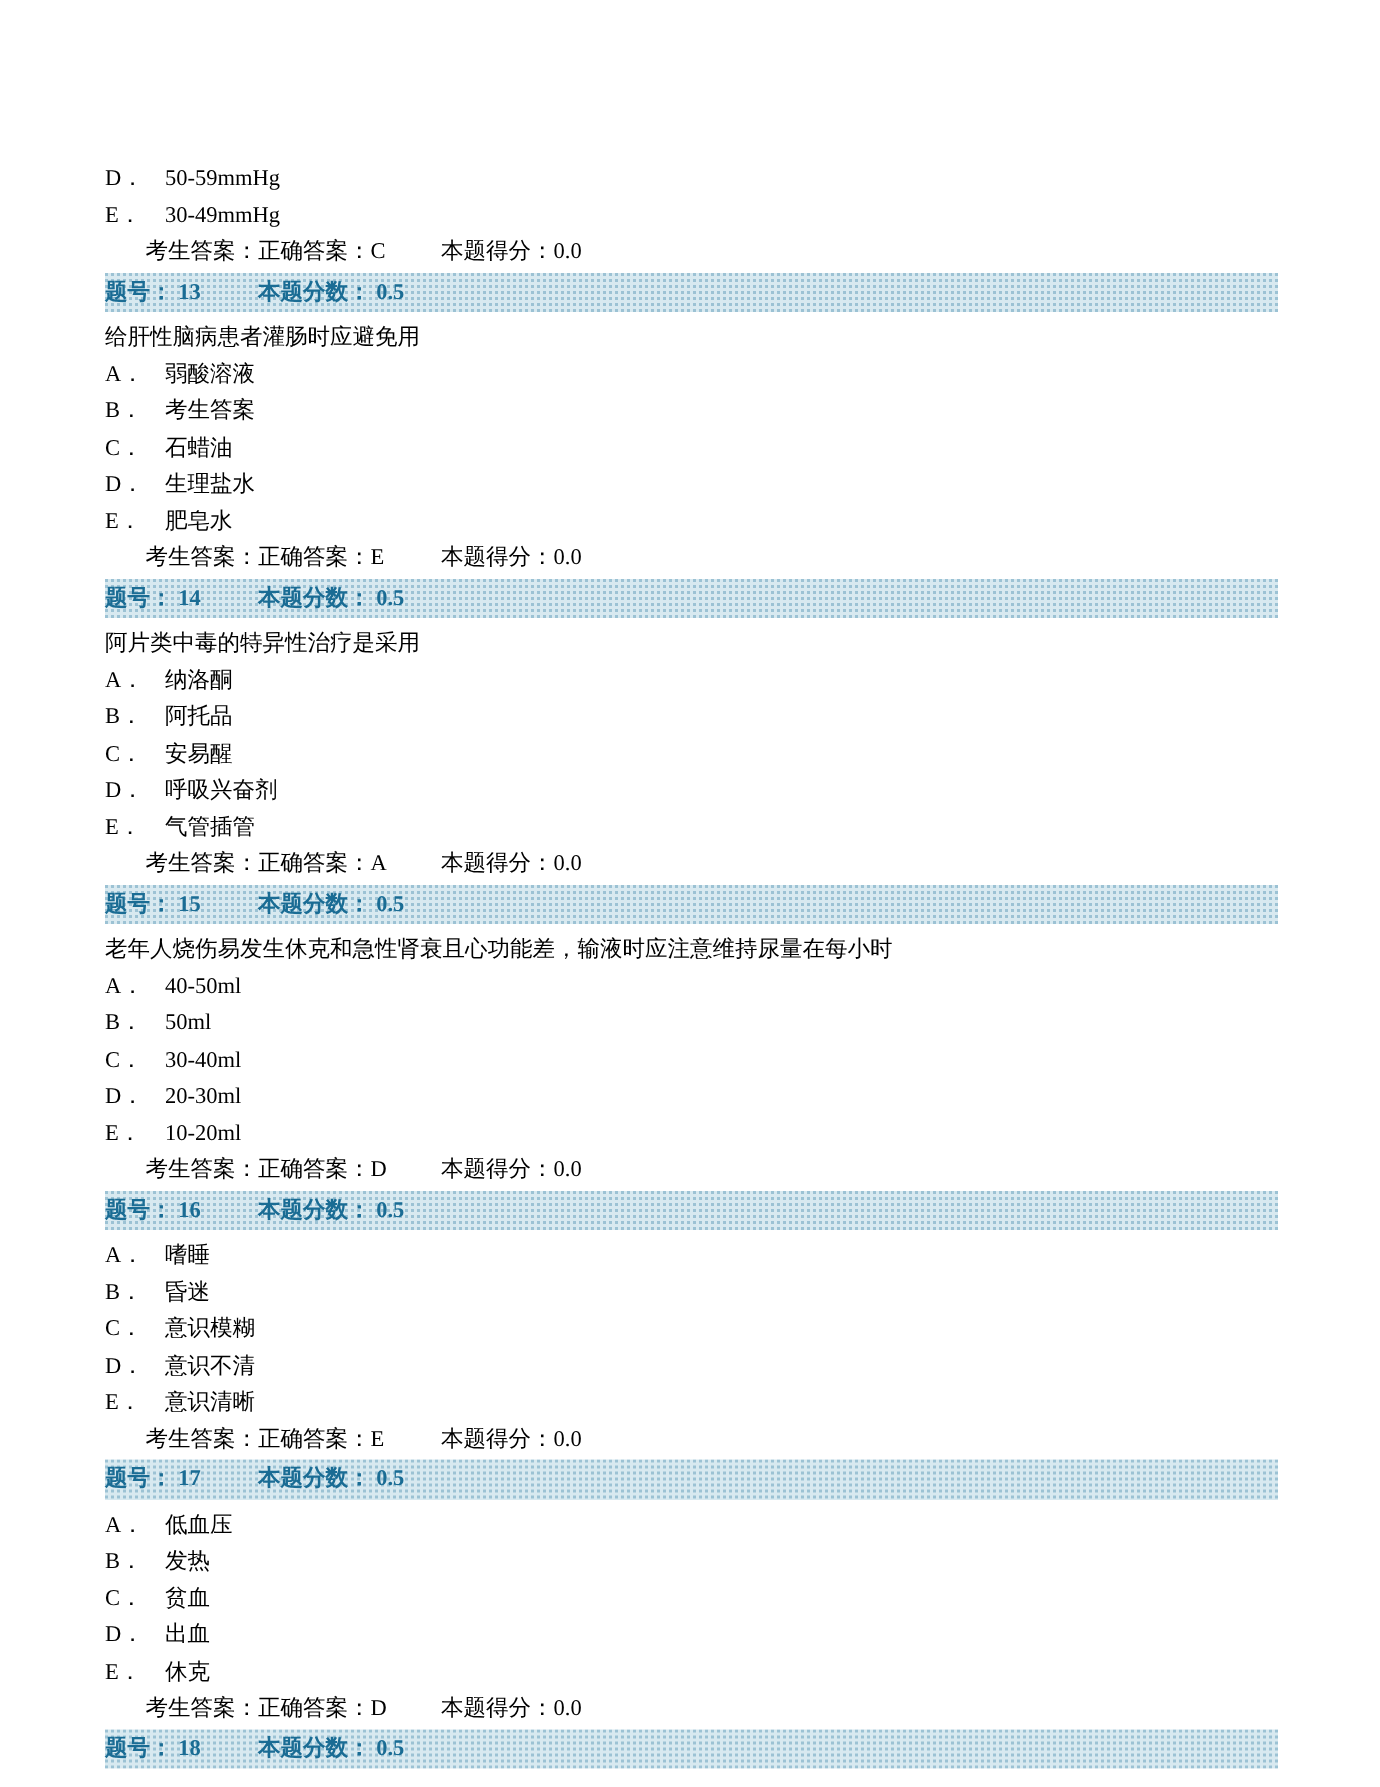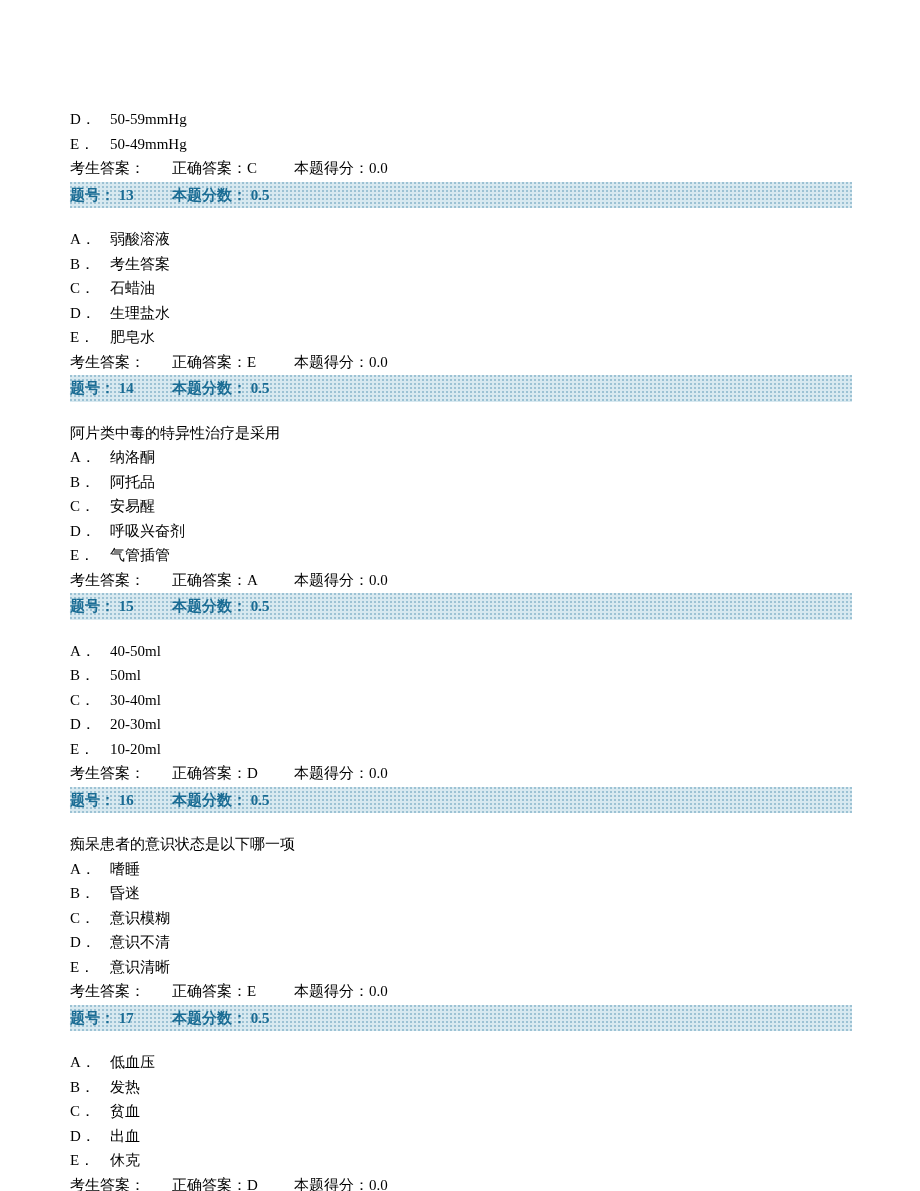--- a/index.html
+++ b/index.html
@@ -20,68 +20,69 @@
       width: 40px;
     }
     .option-line span:last-child {
       flex: 1;
     }
     .answer-row {
       display: flex;
       margin-top: 2px;
       margin-bottom: 2px;
     }
-    .al { width: 102px; }
+    .al { width: 102px; text-align: right; }
     .ac { width: 122px; font-family: Liberation Serif, serif; }
     .as {}
     .header-row {
       background-image:
         radial-gradient(circle at 1px 1px, #9cc2d4 1px, transparent 1px),
         linear-gradient(to bottom, #d8e9f0, #d8e9f0);
       background-size: 4px 4px, 100% 100%;
       display: flex;
       color: #1a6c94;
       font-weight: bold;
       padding: 2px 0 2px 0;
       margin-top: 2px;
-      margin-bottom: 20px;
+      margin-bottom: 6px;
       align-items: flex-end;
     }
     .h1 { width: 102px; padding-left: 0; }
     .h2 { width: 98px; }
     .stem { margin-top: 2px; margin-bottom: 2px; }
     .q-block { margin-bottom: 2px; }
   </style>
 </head>
 <body>
 
 <div class="q-block">
   <div id="trailing-options">
       <div class="option-line">
         <span class="opt-letter">D．</span>
         <span>50-59mmHg</span>
       </div>
       <div class="option-line">
         <span class="opt-letter">E．</span>
-        <span>50-49mmHg</span>
+        <span>30-49mmHg</span>
       </div>
     </div>
   <div class="answer-row">
     <span class="al">考生答案：</span>
     <span class="ac">正确答案：C</span>
     <span class="as">本题得分：0.0</span>
   </div>
 </div>
 
 <div id="questions">
     <div class="q-block">
       <div class="header-row">
         <span class="h1">题号： 13</span>
         <span class="h2">本题分数： 0.5</span>
       </div>
+      <div class="stem">给肝性脑病患者灌肠时应避免用</div>
       <div class="option-line">
         <span class="opt-letter">A．</span>
         <span>弱酸溶液</span>
       </div>
       <div class="option-line">
         <span class="opt-letter">B．</span>
         <span>考生答案</span>
       </div>
       <div class="option-line">
         <span class="opt-letter">C．</span>
@@ -131,20 +132,21 @@
         <span class="al">考生答案：</span>
         <span class="ac">正确答案：A</span>
         <span class="as">本题得分：0.0</span>
       </div>
     </div>
     <div class="q-block">
       <div class="header-row">
         <span class="h1">题号： 15</span>
         <span class="h2">本题分数： 0.5</span>
       </div>
+      <div class="stem">老年人烧伤易发生休克和急性肾衰且心功能差，输液时应注意维持尿量在每小时</div>
       <div class="option-line">
         <span class="opt-letter">A．</span>
         <span>40-50ml</span>
       </div>
       <div class="option-line">
         <span class="opt-letter">B．</span>
         <span>50ml</span>
       </div>
       <div class="option-line">
         <span class="opt-letter">C．</span>
@@ -162,21 +164,20 @@
         <span class="al">考生答案：</span>
         <span class="ac">正确答案：D</span>
         <span class="as">本题得分：0.0</span>
       </div>
     </div>
     <div class="q-block">
       <div class="header-row">
         <span class="h1">题号： 16</span>
         <span class="h2">本题分数： 0.5</span>
       </div>
-      <div class="stem">痴呆患者的意识状态是以下哪一项</div>
       <div class="option-line">
         <span class="opt-letter">A．</span>
         <span>嗜睡</span>
       </div>
       <div class="option-line">
         <span class="opt-letter">B．</span>
         <span>昏迷</span>
       </div>
       <div class="option-line">
         <span class="opt-letter">C．</span>

